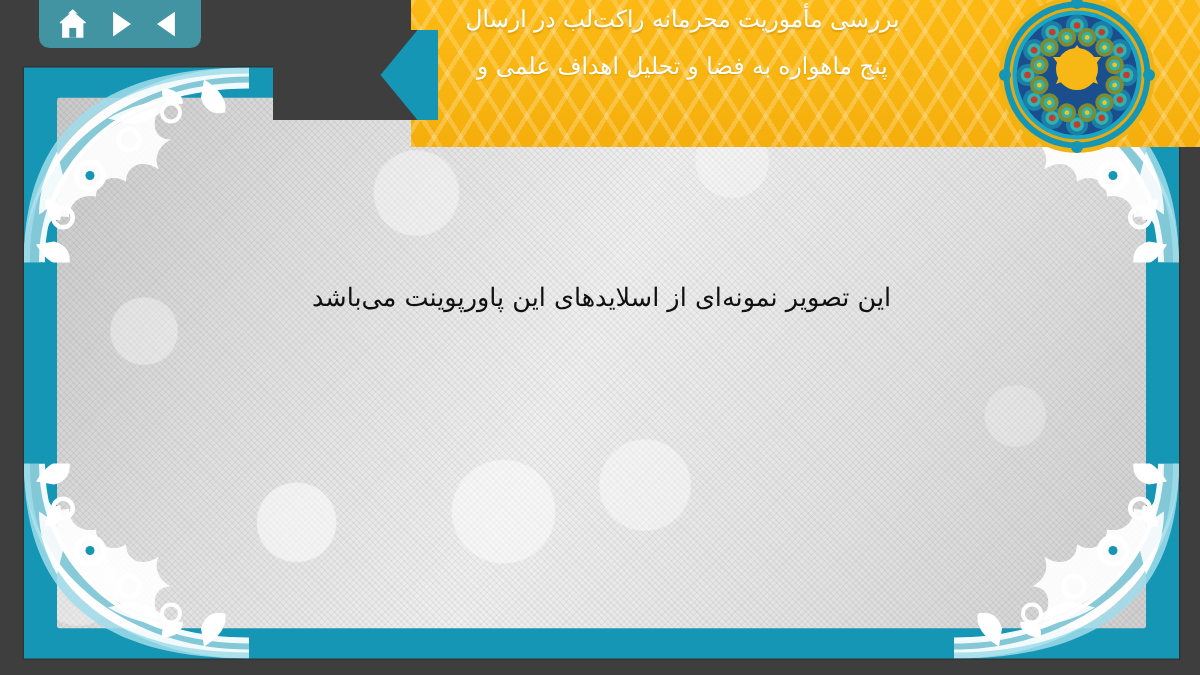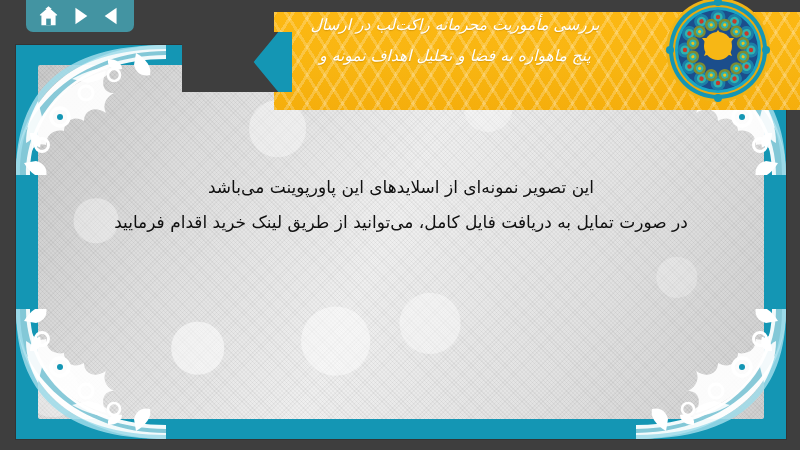--- a/index.html
+++ b/index.html
@@ -17,21 +17,21 @@
     background:#4394a2;border-radius:0 0 7px 7px;
     display:flex;align-items:center;justify-content:space-around;
     padding:0 6px;box-sizing:border-box;z-index:60;
   }
   .nav-btn{display:flex;align-items:center;justify-content:center;
     width:28px;height:28px;cursor:pointer;}
   .nav-btn svg{display:block;}
 
   
   .title-banner{
-    position:absolute;left:196px;top:12px;width:604px;height:98px;z-index:40;font-style:italic;
+    position:absolute;left:196px;top:0;width:604px;height:98px;z-index:40;
   }
   .banner-yellow{
     position:absolute;left:78px;top:0;right:0;height:98px;
     background:
       repeating-linear-gradient(-58deg,
         rgba(255,255,255,.22) 0px, rgba(255,255,255,.22) 3px,
         rgba(255,255,255,0) 3px, rgba(255,255,255,0) 15px),
       repeating-linear-gradient(58deg,
         rgba(255,255,255,.20) 0px, rgba(255,255,255,.20) 3px,
         rgba(255,255,255,0) 3px, rgba(255,255,255,0) 15px),
@@ -87,21 +87,21 @@
   .c-bl{left:0;bottom:0;transform:scaleY(-1);}
   .c-br{right:0;bottom:0;transform:scale(-1,-1);}
 
   
   .body-text{
     position:absolute;left:34px;right:34px;top:125px;
     direction:rtl;text-align:center;color:#101010;
     font-size:17px;line-height:35px;z-index:20;
     font-family:"DejaVu Sans","Liberation Sans",sans-serif;
   }
-  .body-text p{margin:0;white-space:nowrap;}
+  .body-text p{margin:12px;white-space:nowrap;}
 </style>
 </head>
 <body>
 
 <div id="stage">
 
   <div class="nav-pill">
     <div class="nav-btn">
       <svg viewBox="0 0 24 24" width="22" height="22">
         <polygon points="17,3 17,21 4,12" fill="#ffffff"></polygon>
@@ -120,21 +120,21 @@
       </svg>
     </div>
   </div>
 
   <div class="title-banner">
     <div class="banner-yellow"></div>
     <div class="banner-teal"></div>
     <div class="banner-teal-dark"></div>
     <div class="banner-text">
       <div>بررسی مأموریت محرمانه راکت‌لب در ارسال</div>
-      <div>پنج ماهواره به فضا و تحلیل اهداف نمونه و</div>
+      <div>پنج ماهواره به فضا و تحلیل اهداف علمی و</div>
     </div>
   </div>
 
   <div class="medallion">
     <svg viewBox="0 0 112 112" width="112" height="112">
       <defs>
         <g id="petal">
           <circle cx="0" cy="-33" r="7.4" fill="#1b7fa8"></circle>
           <circle cx="0" cy="-33" r="4.6" fill="#2fb3b0"></circle>
           <circle cx="0" cy="-33" r="2.2" fill="#c63b2a"></circle>
@@ -325,17 +325,16 @@
           <path d="M56 34 c14-8 28-12 42-12 c-4 8-14 14-26 16 Z" opacity=".9"></path>
           <path d="M22 56 c-8 14-12 28-12 42 c8-4 14-14 16-26 Z" opacity=".9"></path>
           <path d="M92 14 c8 0 14 4 14 10 c-6 2-12 0-14-6 Z"></path>
           <path d="M14 88 c0 8 4 14 10 14 c2-6 0-12-6-14 Z"></path>
         </g>
       </svg>
     </div>
 
     <div class="body-text">
       <p>این تصویر نمونه‌ای از اسلایدهای این پاورپوینت می‌باشد</p>
-      <p>در صورت تمایل به دریافت فایل کامل، می‌توانید از طریق لینک خرید اقدام فرمایید</p>
     </div>
   </div>
 
 </div>
 
 </body></html>

